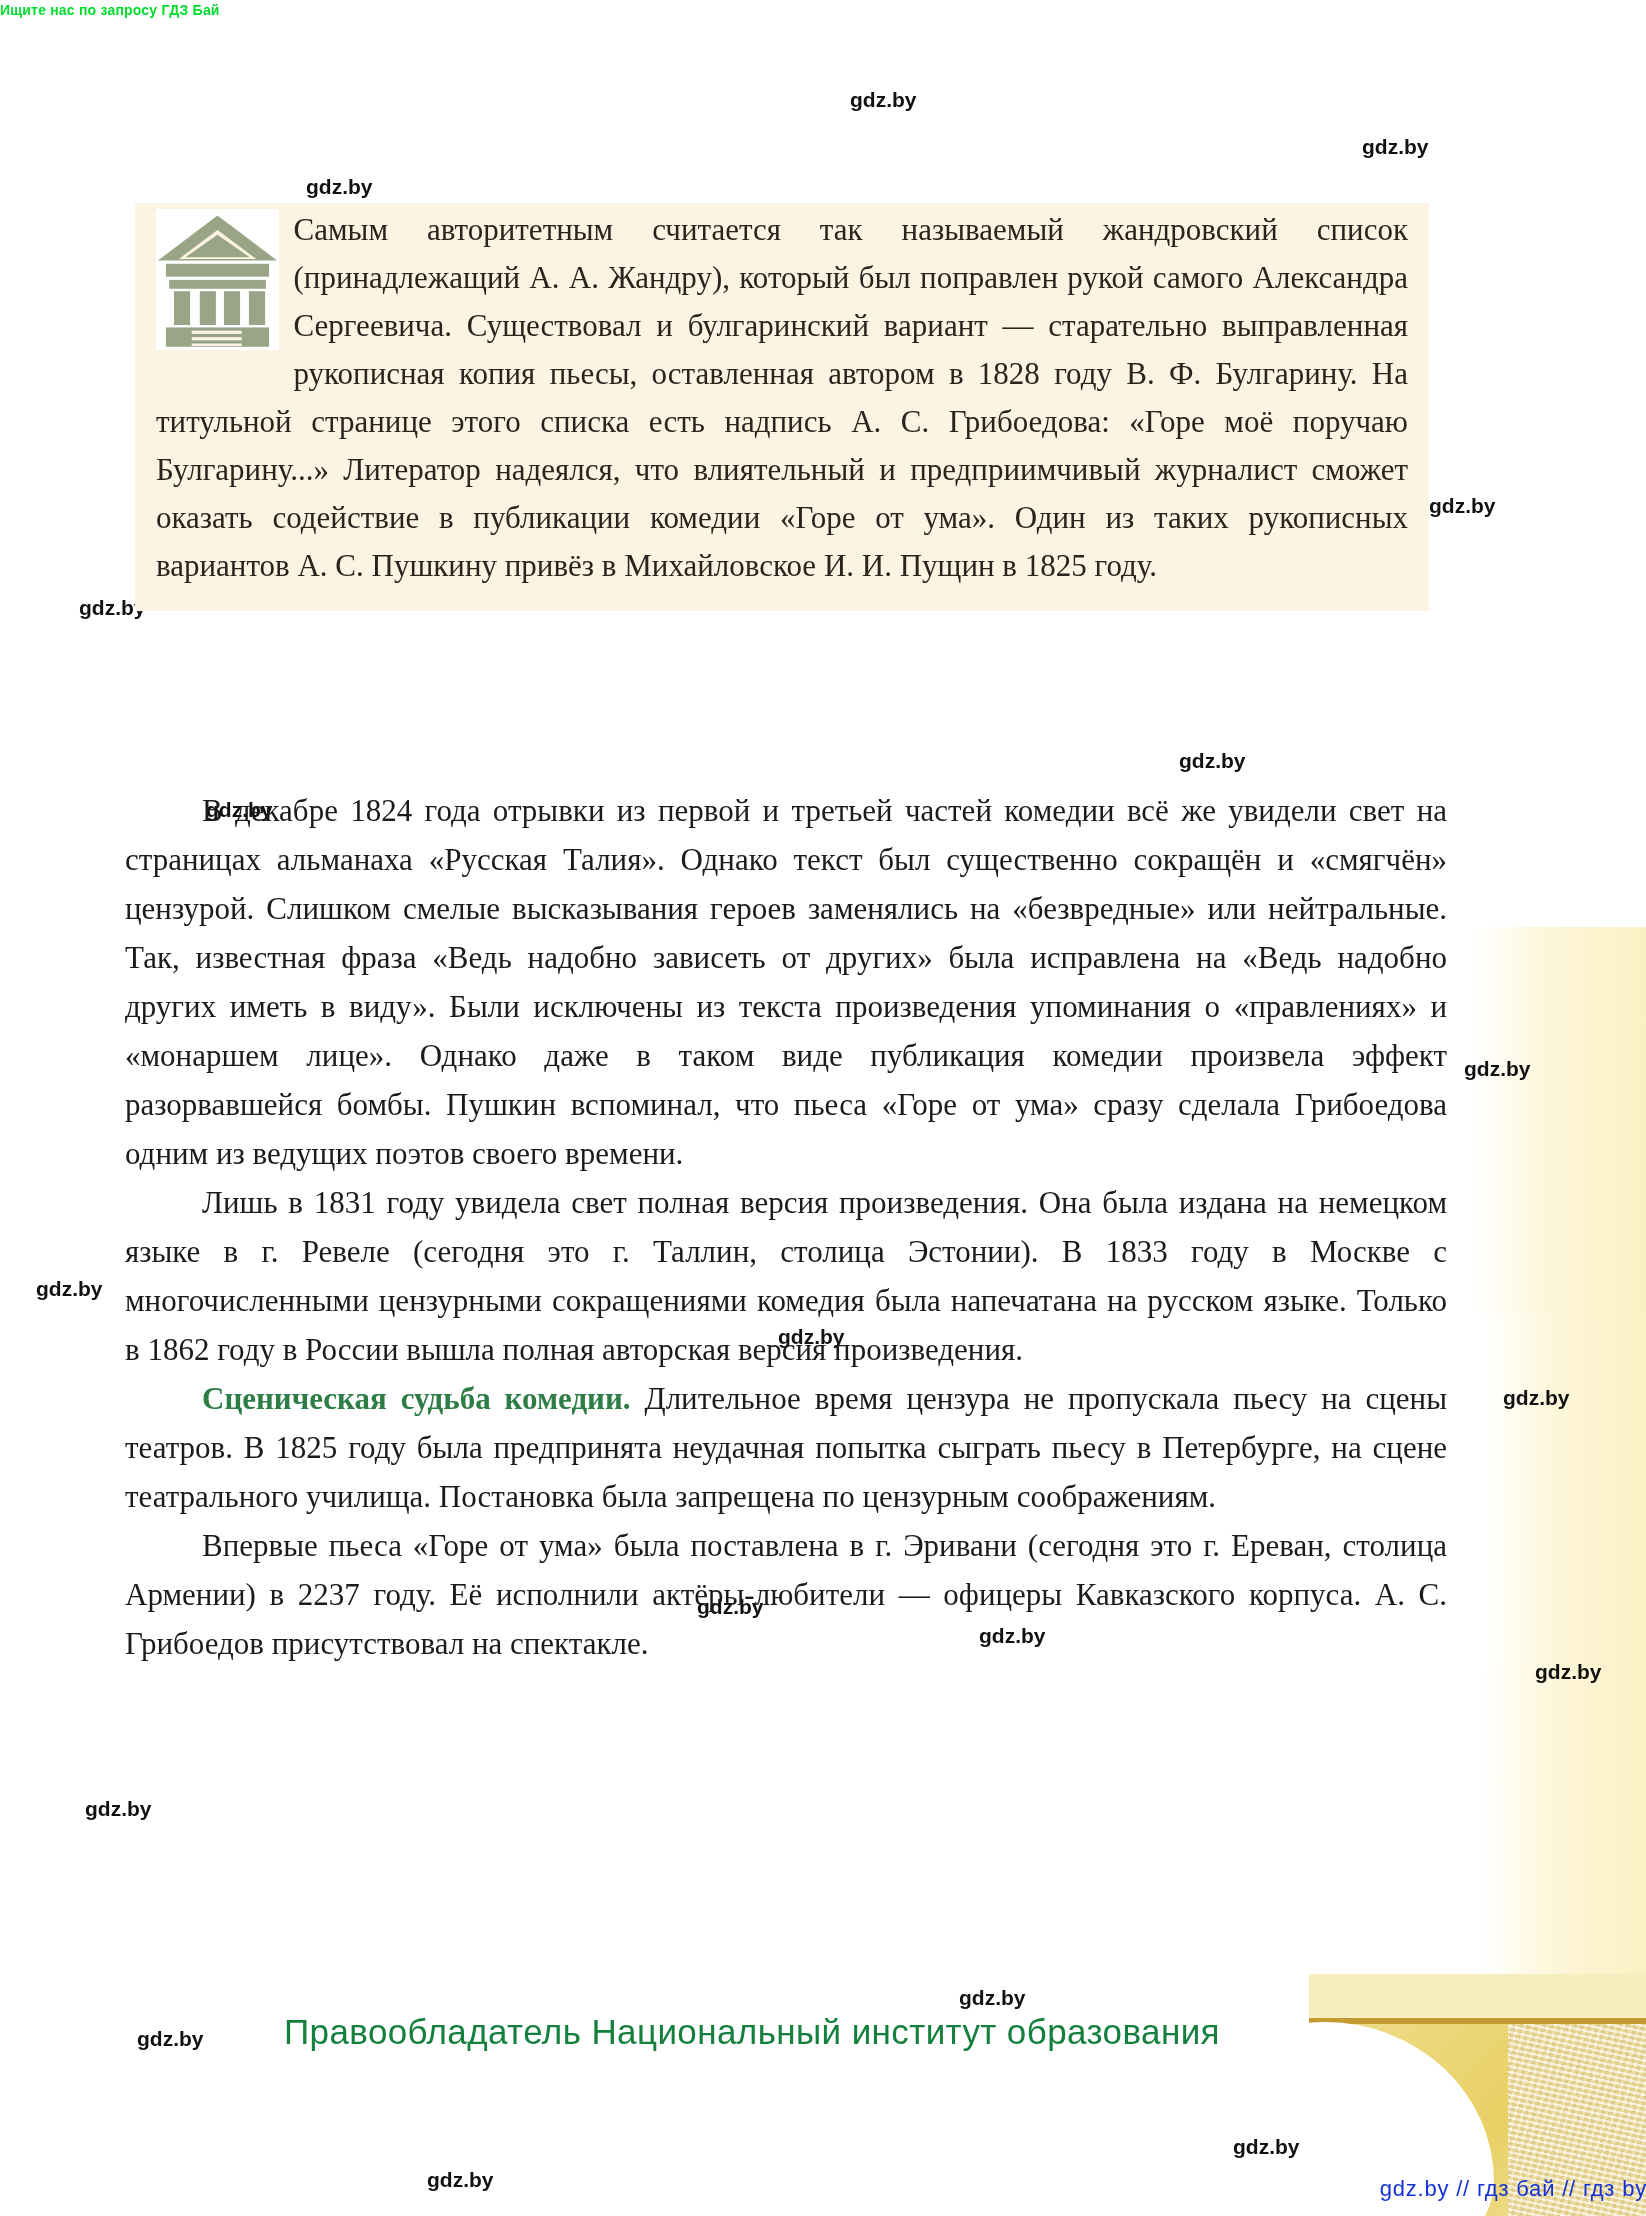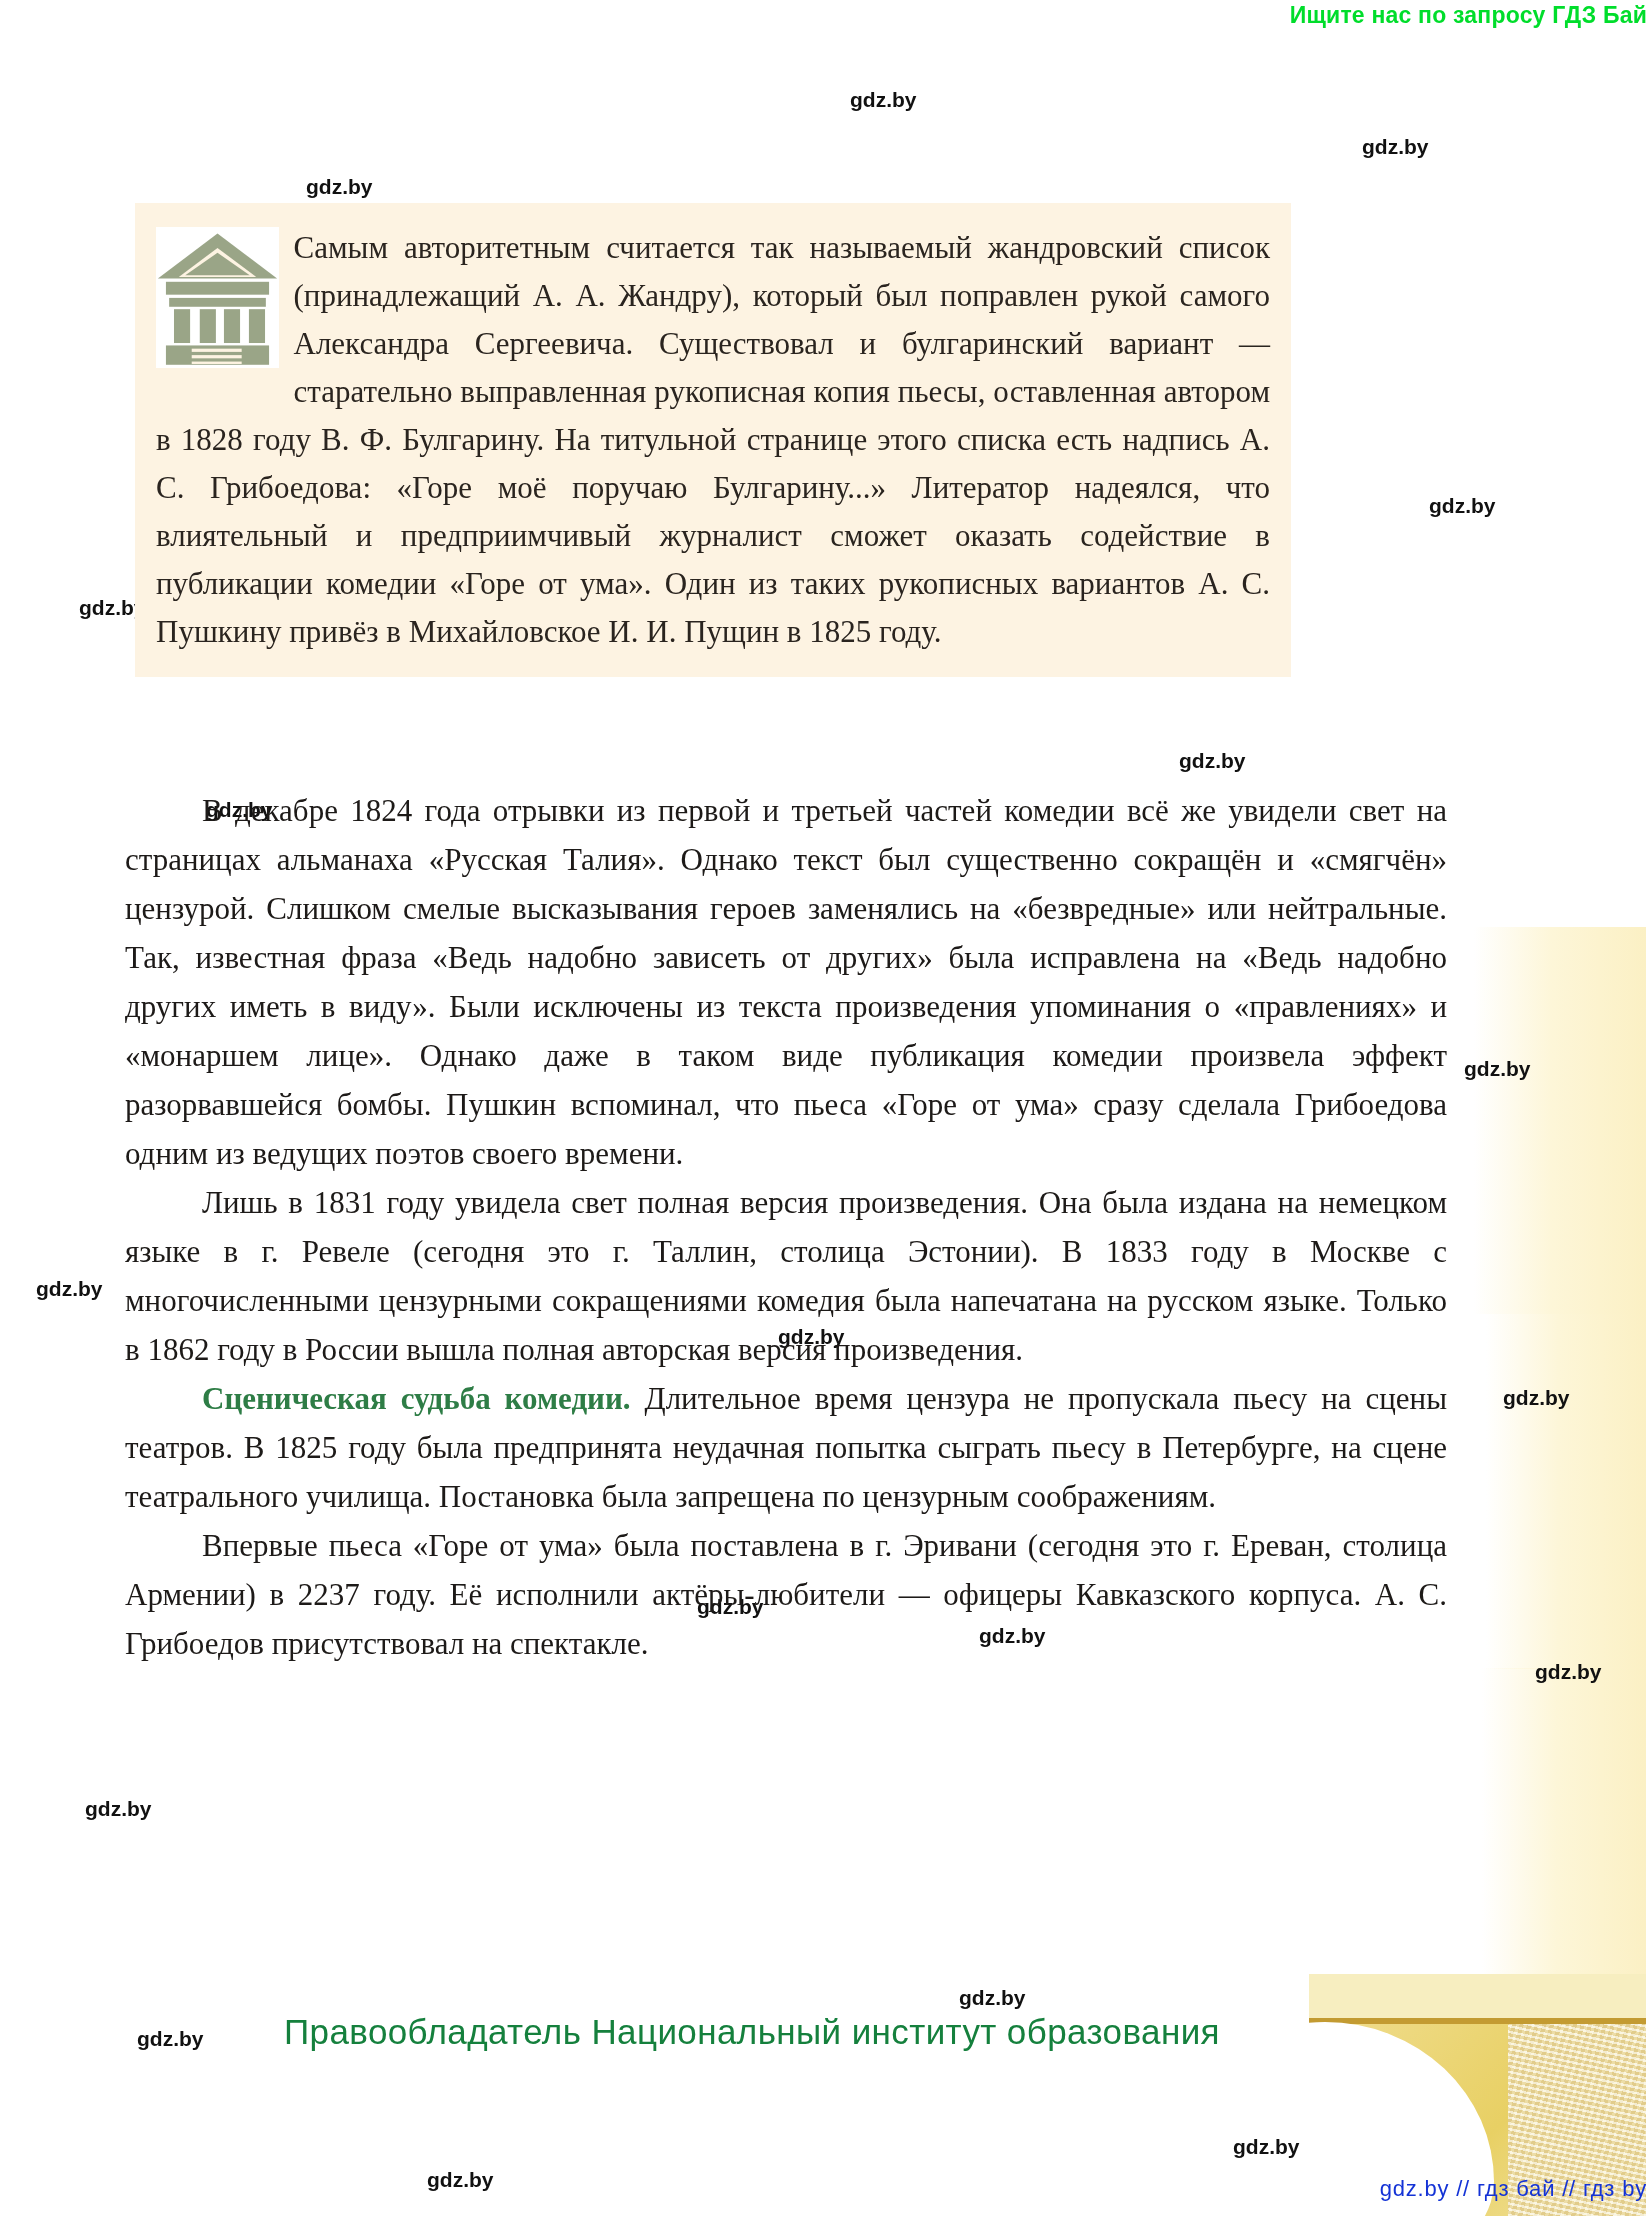--- a/index.html
+++ b/index.html
@@ -26,24 +26,24 @@
   .edge-a { top: 927px; width: 173px; height: 387px; }
   .edge-b { top: 1314px; width: 161px; height: 355px; }
   .edge-c { top: 1668px; width: 165px; height: 306px; }
 
   
   .promo {
     position: absolute;
     left: 0;
     top: 1.6px;
     width: 100%;
-    text-align: right;
+    text-align: left;
     color: #00dd2b;
     font-family: "Liberation Sans", sans-serif;
-    font-size: 23px;
+    font-size: 14px;
     font-weight: 600;
     letter-spacing: 0.2px;
   }
 
   
   .wm {
     position: absolute;
     color: #111111;
     font-family: "Liberation Sans", sans-serif;
     font-size: 21px;
@@ -51,24 +51,24 @@
     white-space: nowrap;
     pointer-events: none;
     margin-top: 40px;
   }
 
   
   .infobox {
     position: absolute;
     left: 135px;
     top: 203px;
-    width: 1156px;
+    width: 1294px;
     background: #fdf3e2;
     box-sizing: border-box;
-    padding: 21px 21px 21px 21px;
+    padding: 3px 21px 21px 21px;
   }
   .infobox .icon-wrap {
     float: left;
     width: 123px;
     height: 141px;
     margin: 3.2px 14.5px 3.2px 0;
     background: #ffffff;
     display: block;
   }
   .infobox p {

